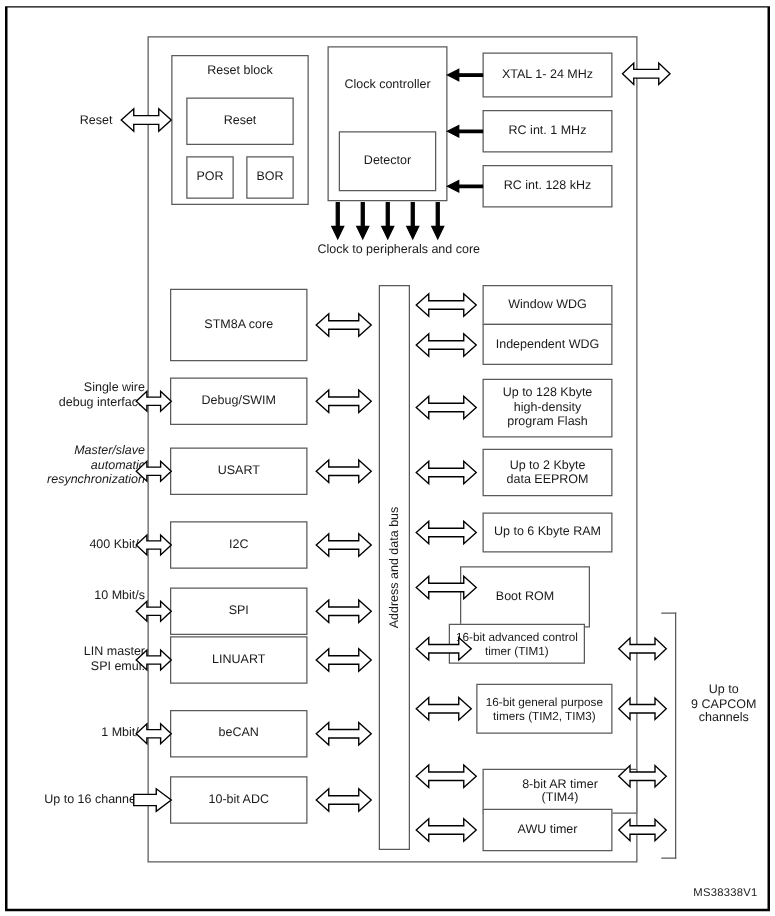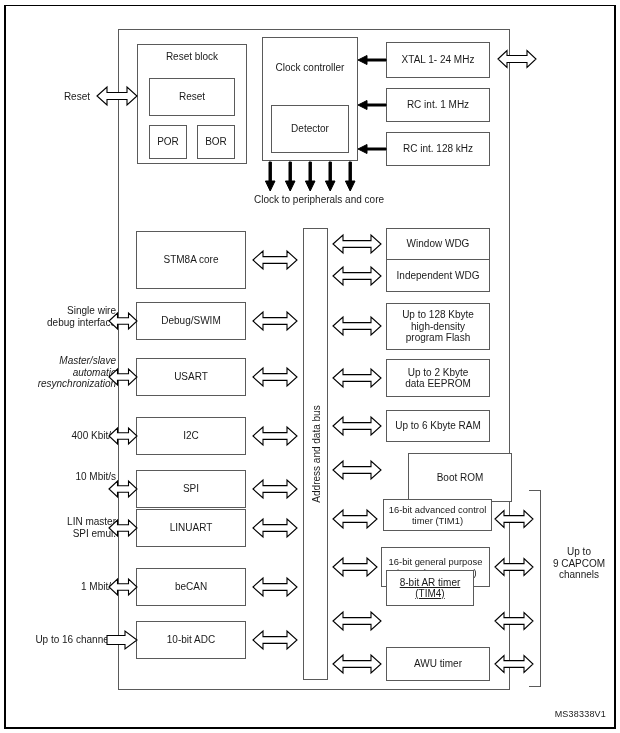--- a/index.html
+++ b/index.html
@@ -295,26 +295,26 @@
   </div>
 
   <div class="box" style="left:386px;top:228px;width:104px;height:32px;">Window WDG</div>
   <div class="box" style="left:386px;top:259px;width:104px;height:33px;">Independent WDG</div>
   <div class="box" style="left:386px;top:303px;width:104px;height:47px;white-space:pre-line;">Up to 128 Kbyte
 high-density
 program Flash</div>
   <div class="box" style="left:386px;top:359px;width:104px;height:38px;white-space:pre-line;">Up to 2 Kbyte
 data EEPROM</div>
   <div class="box" style="left:386px;top:410px;width:104px;height:32px;">Up to 6 Kbyte RAM</div>
-  <div class="box" style="left:408px;top:453px;width:104px;height:49px;">Boot ROM</div>
-  <div class="box" style="left:383px;top:499px;width:109px;height:32px;white-space:pre-line;font-size:9.4px;">16-bit advanced control
+  <div class="box" style="left:368px;top:453px;width:104px;height:49px;">Boot ROM</div>
+  <div class="box" style="left:359px;top:499px;width:109px;height:32px;white-space:pre-line;font-size:9.4px;">16-bit advanced control
 timer (TIM1)</div>
   <div class="box" style="left:381px;top:547px;width:109px;height:40px;white-space:pre-line;font-size:9.4px;">16-bit general purpose
 timers (TIM2, TIM3)</div>
-  <div class="box" style="left:386px;top:570px;width:88px;height:36px;white-space:pre-line;text-decoration:underline;">8-bit AR timer
+  <div class="box" style="left:386px;top:615px;width:124px;height:36px;white-space:pre-line;">8-bit AR timer
 (TIM4)</div>
   <div class="box" style="left:386px;top:647px;width:104px;height:34px;">AWU timer</div>
 
   <div class="arrow" style="left:332px;top:233px;">
     <svg width="50" height="22" viewBox="0 0 50 22">
       <path d="M1 11 L11 2 L11 7.6 L39 7.6 L39 2 L49 11 L39 20 L39 14.4 L11 14.4 L11 20 Z"></path>
     </svg>
   </div>
   <div class="arrow" style="left:332px;top:265px;">
     <svg width="50" height="22" viewBox="0 0 50 22">

